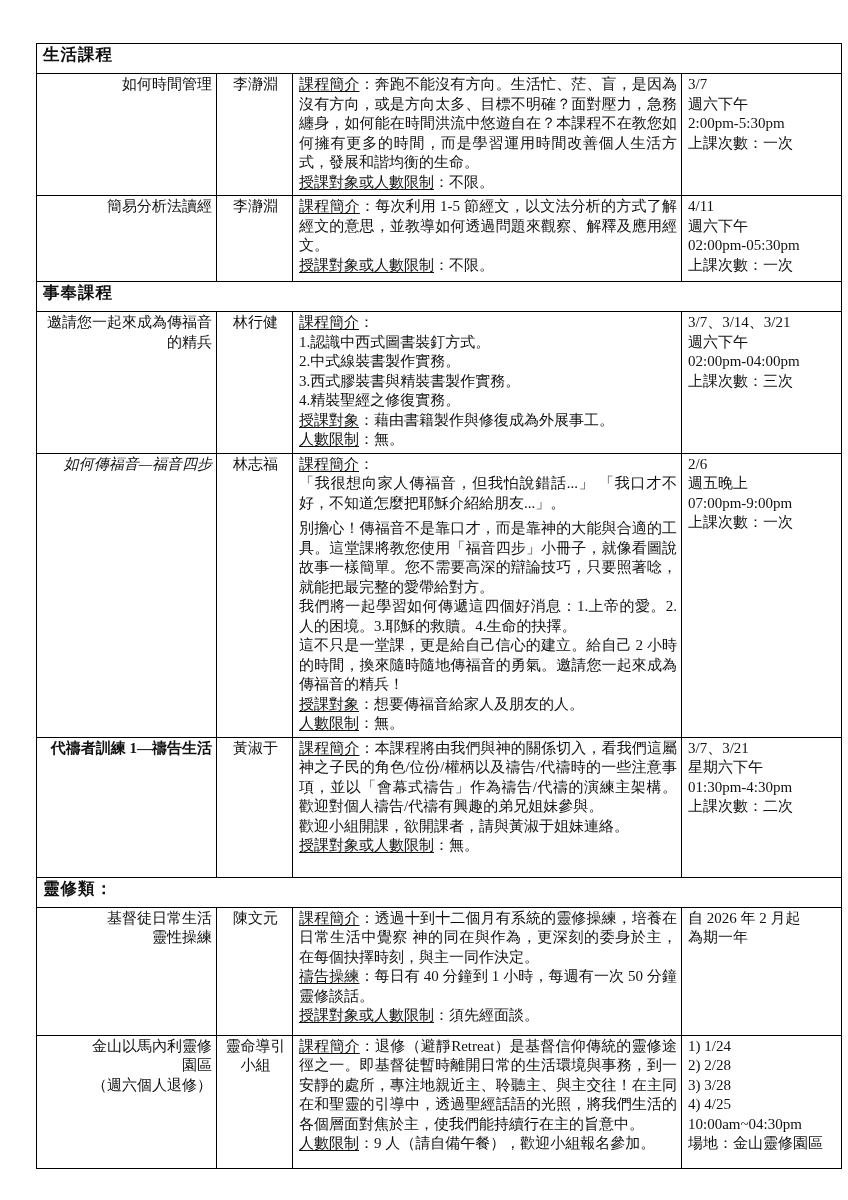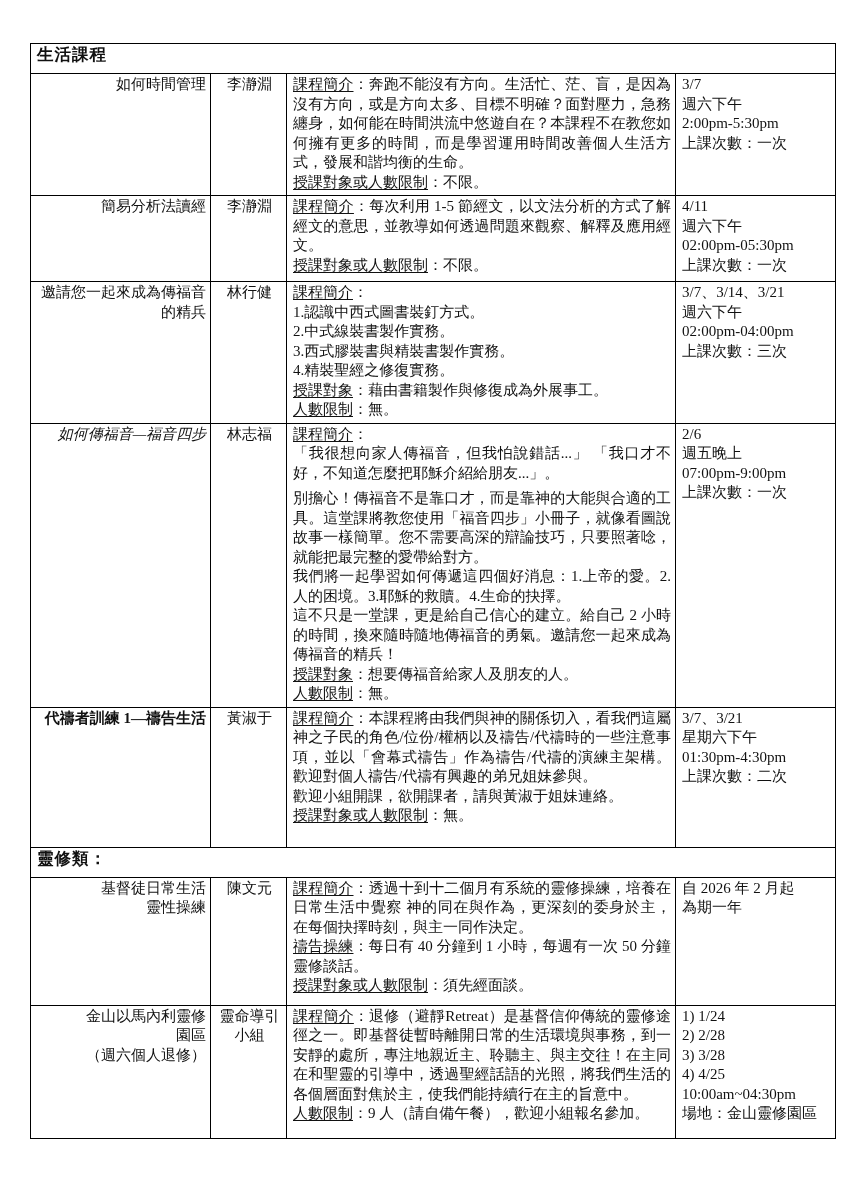--- a/index.html
+++ b/index.html
@@ -13,21 +13,21 @@
   }
   .page {
     position: relative;
     width: 848px;
     height: 1200px;
     overflow: hidden;
     background: #ffffff;
   }
   table.course-table {
     position: absolute;
-    left: 30px;
+    left: 36px;
     top: 43px;
     width: 805px;
     border-collapse: collapse;
     table-layout: fixed;
     font-size: 15px;
     line-height: 19.5px;
   }
   table.course-table td {
     border: 1px solid #000000;
     box-sizing: border-box;
@@ -113,20 +113,23 @@
             <div class="para"><span class="u">授課對象或人數限制</span><span>：不限。</span></div>
           </td>
           <td class="cell-sched">
             <div class="sched-line">4/11</div>
             <div class="sched-line">週六下午</div>
             <div class="sched-line">02:00pm-05:30pm</div>
             <div class="sched-line">上課次數：一次</div>
           </td>
         </tr>
         <tr>
+          <td colspan="4" class="section-header" style="height: 30px;">事奉課程</td>
+        </tr>
+        <tr>
           <td class="cell-course" style="height: 135px;">
             <div class="course-line">邀請您一起來成為傳福音的精兵</div>
           </td>
           <td class="cell-instructor">
             <div class="instructor-line">林行健</div>
           </td>
           <td class="cell-desc">
             <div class="para"><span class="u">課程簡介</span><span>：</span></div>
             <div class="para"><span>1.認識中西式圖書裝釘方式。</span></div>
             <div class="para"><span>2.中式線裝書製作實務。</span></div>

